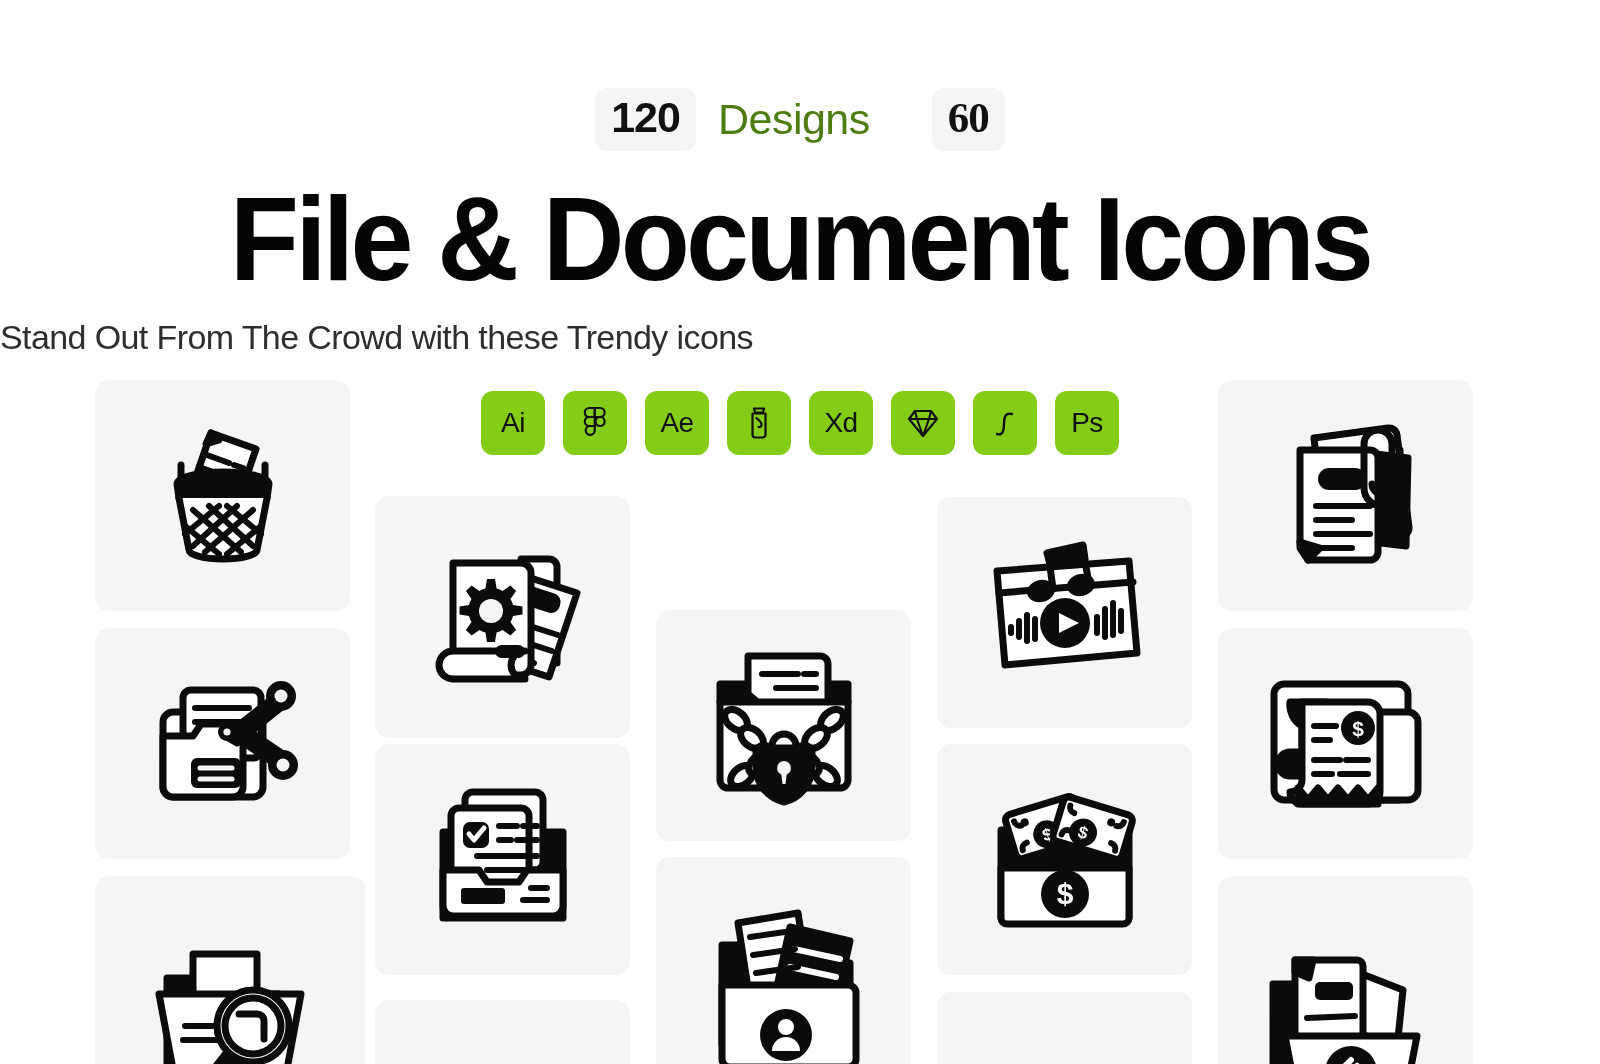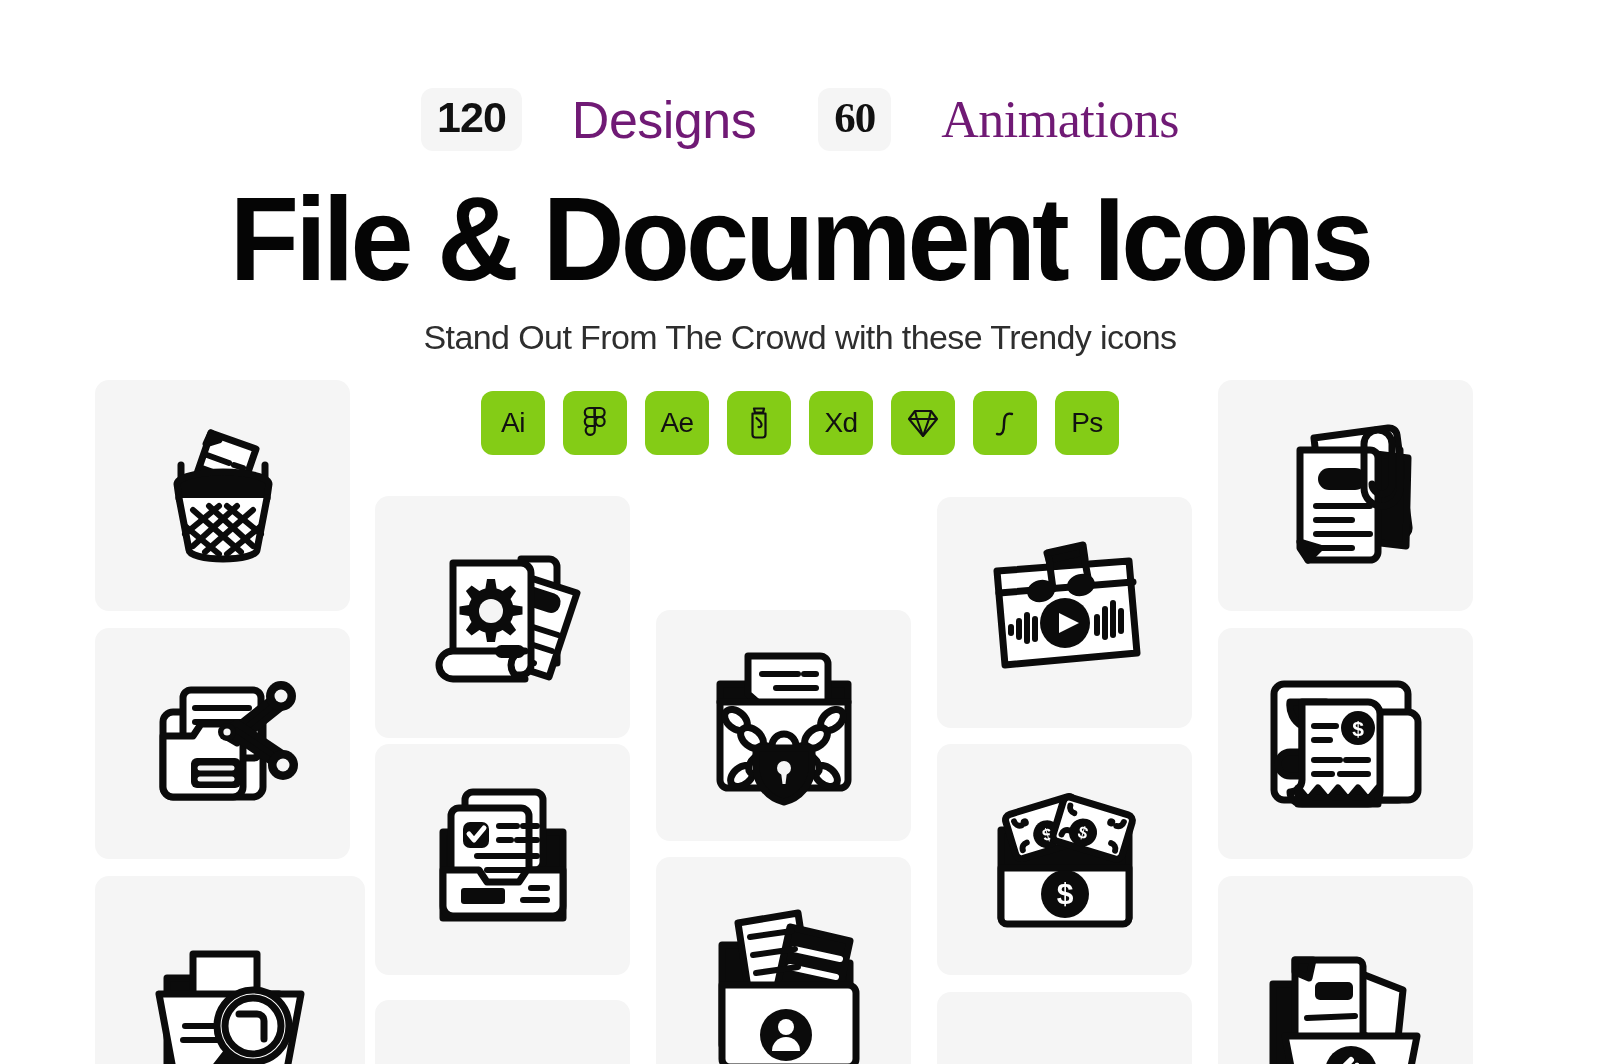--- a/index.html
+++ b/index.html
@@ -12,58 +12,57 @@
     font-family: "Liberation Sans", sans-serif;
     color: #1b1b1b;
   }
   .page { position: relative; width: 1600px; height: 1064px; background: #fff; }
 
   
   .stats-row {
     position: absolute; top: 88px; left: 0; width: 1600px;
     display: flex; justify-content: center; align-items: center; gap: 0;
   }
-  .stat { display: flex; align-items: center; gap: 16px; }
+  .stat { display: flex; align-items: center; }
   .stat + .stat { margin-left: 62px; font-family: Liberation Serif, serif; }
   .stat-badge {
     background: #f5f5f5;
     border-radius: 12px;
     padding: 8px 16px 12px 16px;
     font-size: 43px;
     font-weight: 700;
     letter-spacing: -1px;
     line-height: 1;
     color: #111;
     min-width: 60px;
     text-align: center;
   }
   .stat-label {
-    margin-left: 34px;
-    font-size: 52px;
+    margin-left: 22px;
+    font-size: 43px;
     font-weight: 400;
     letter-spacing: -0.5px;
-    color: #701a75;
+    color: #4d7c0f;
     line-height: 1;
   }
 
   .main-title {
     position: absolute; top: 176px; left: 0; width: 1600px;
     text-align: center;
     font-size: 118px;
     font-weight: 700;
     letter-spacing: -4px;
     line-height: 1.08;
     color: #050505;
     white-space: nowrap;
     transform: scaleX(0.96);
   }
 
   .subtitle {
     position: absolute; top: 318px; left: 0; width: 1600px;
-    text-align: center;
     font-size: 34px;
     font-weight: 400;
     letter-spacing: -0.6px;
     color: #2e2e2e;
   }
 
   
   .formats {
     position: absolute; top: 391px; left: 0; width: 1600px;
     display: flex; justify-content: center; gap: 18px;
@@ -119,21 +118,20 @@
 
 <div class="page">
 
   <div class="stats-row">
     <div class="stat">
       <span class="stat-badge">120</span>
       <span class="stat-label">Designs</span>
     </div>
     <div class="stat">
       <span class="stat-badge">60</span>
-      <span class="stat-label">Animations</span>
     </div>
   </div>
 
   <div class="main-title">File &amp; Document Icons</div>
   <div class="subtitle">Stand Out From The Crowd with these Trendy icons</div>
 
   <div class="formats">
     <div class="fmt">
       <span>Ai</span>
     </div>

